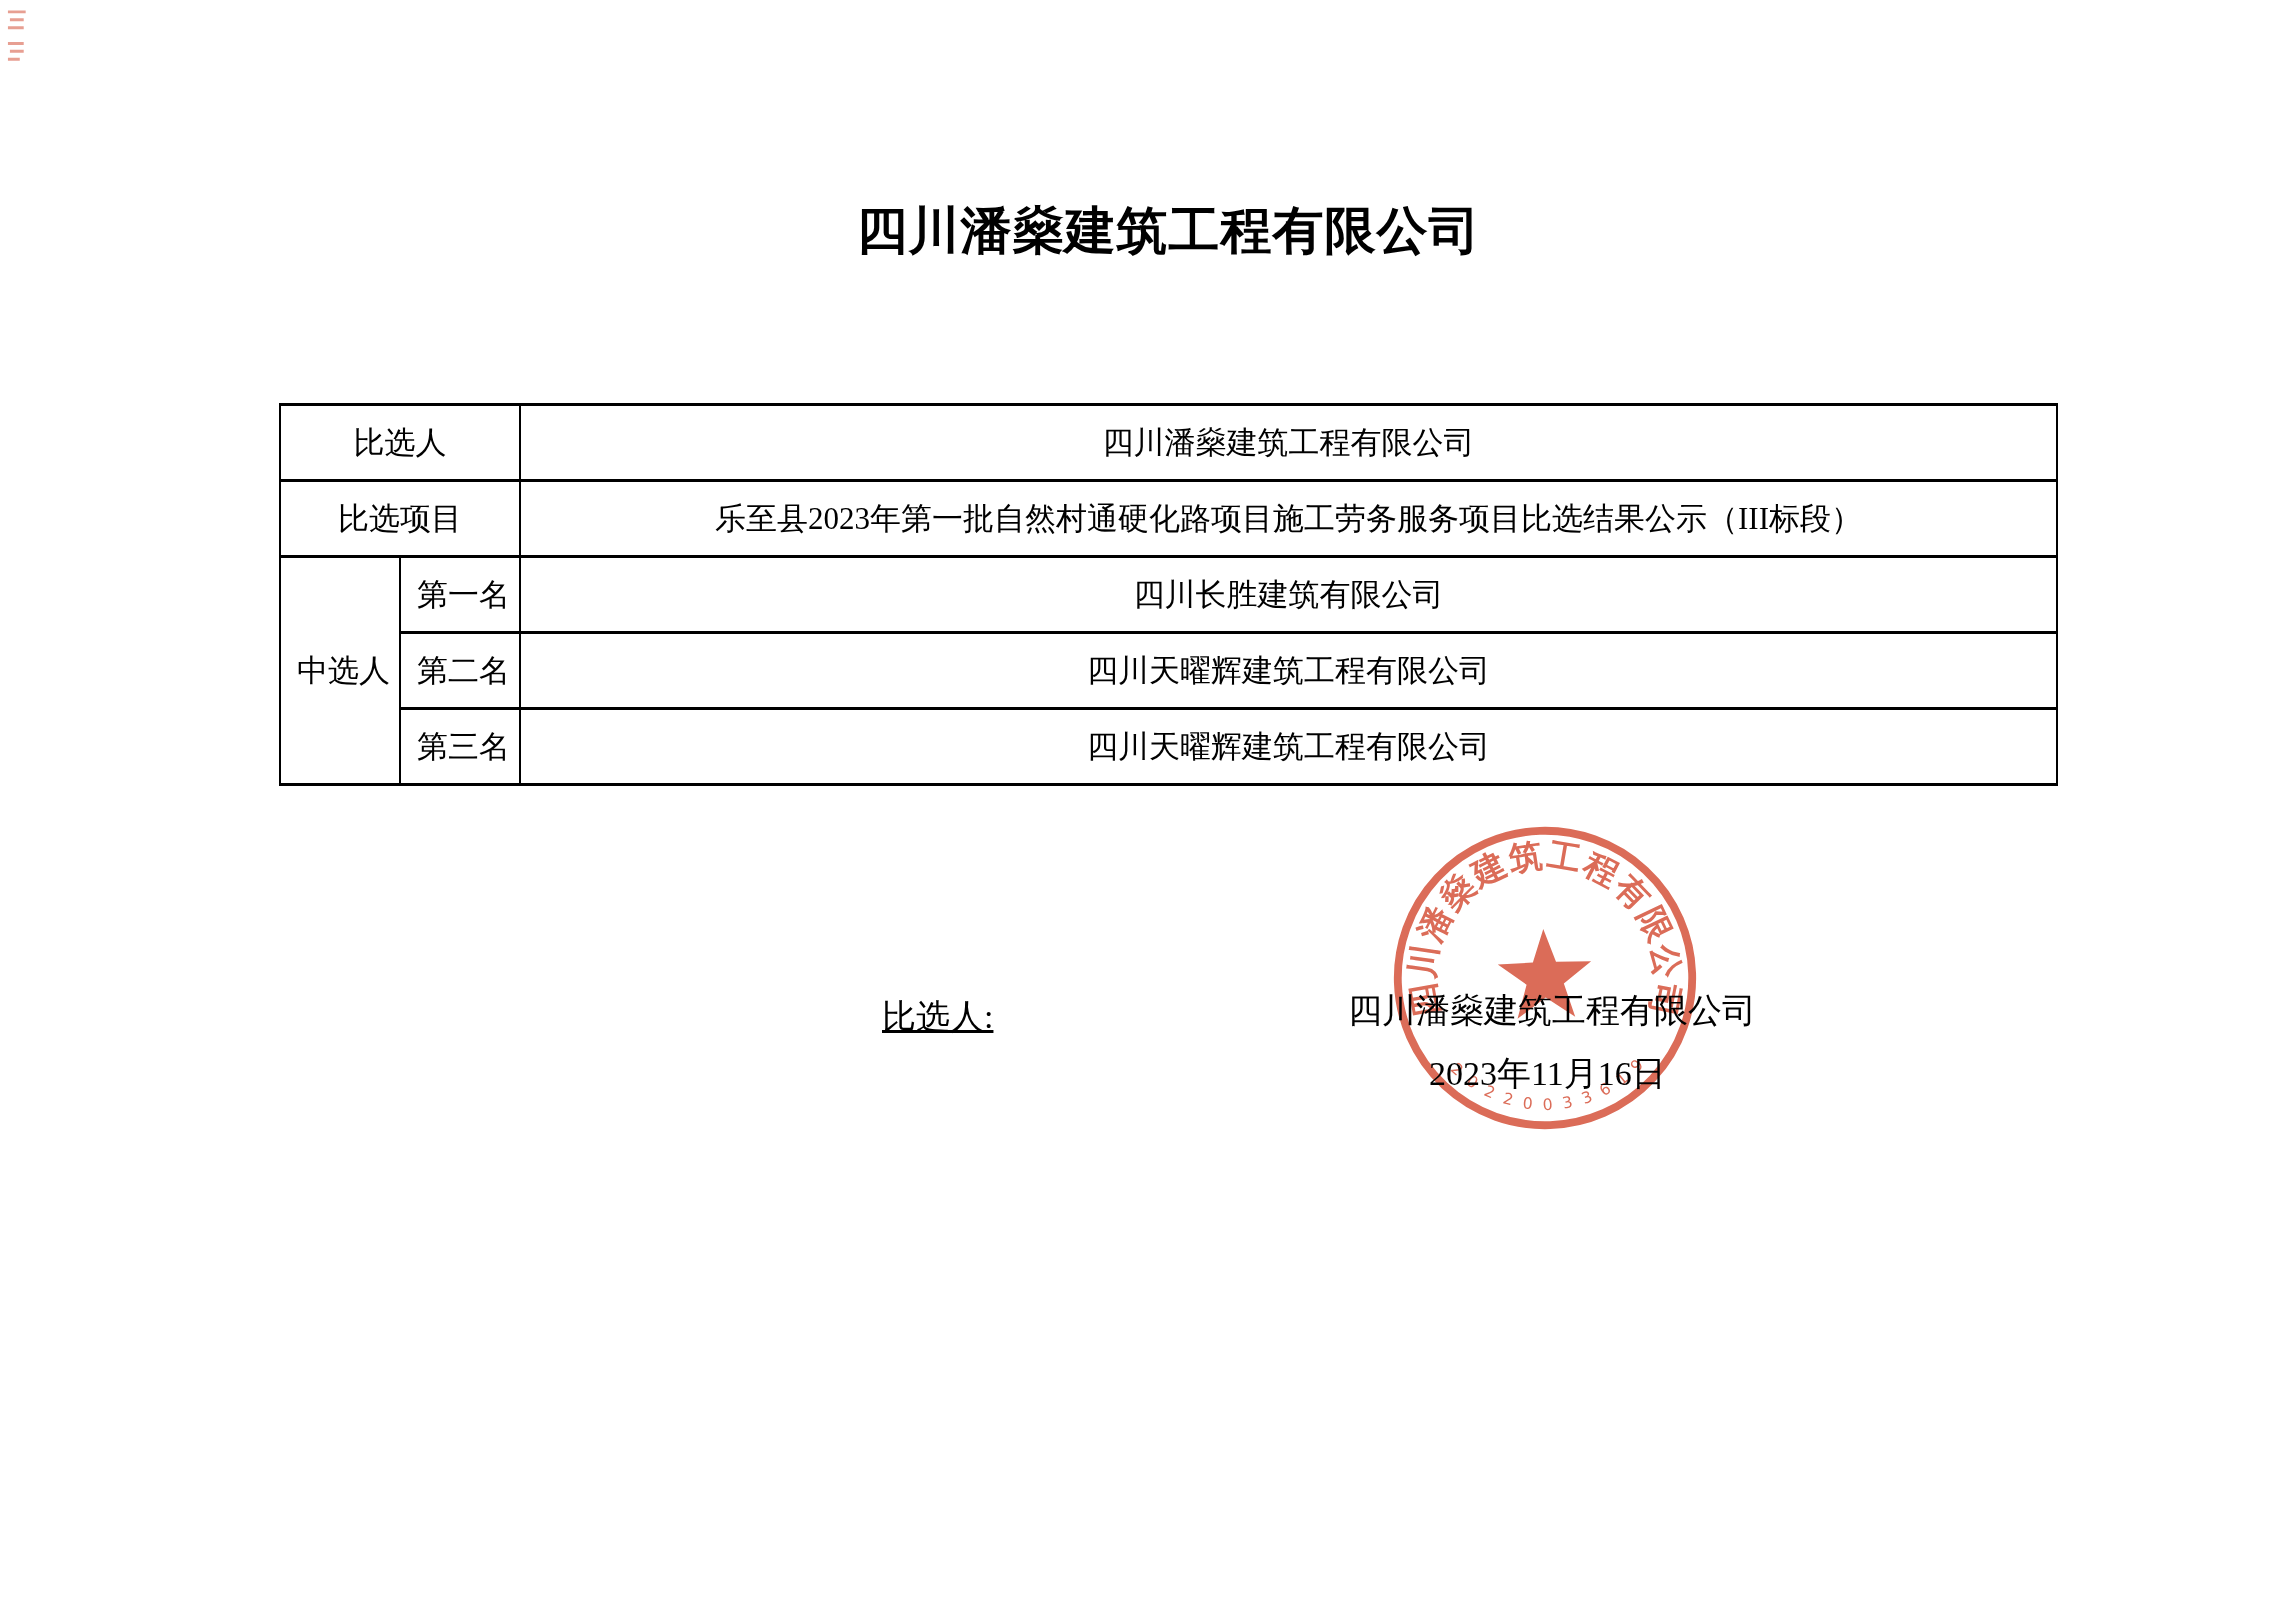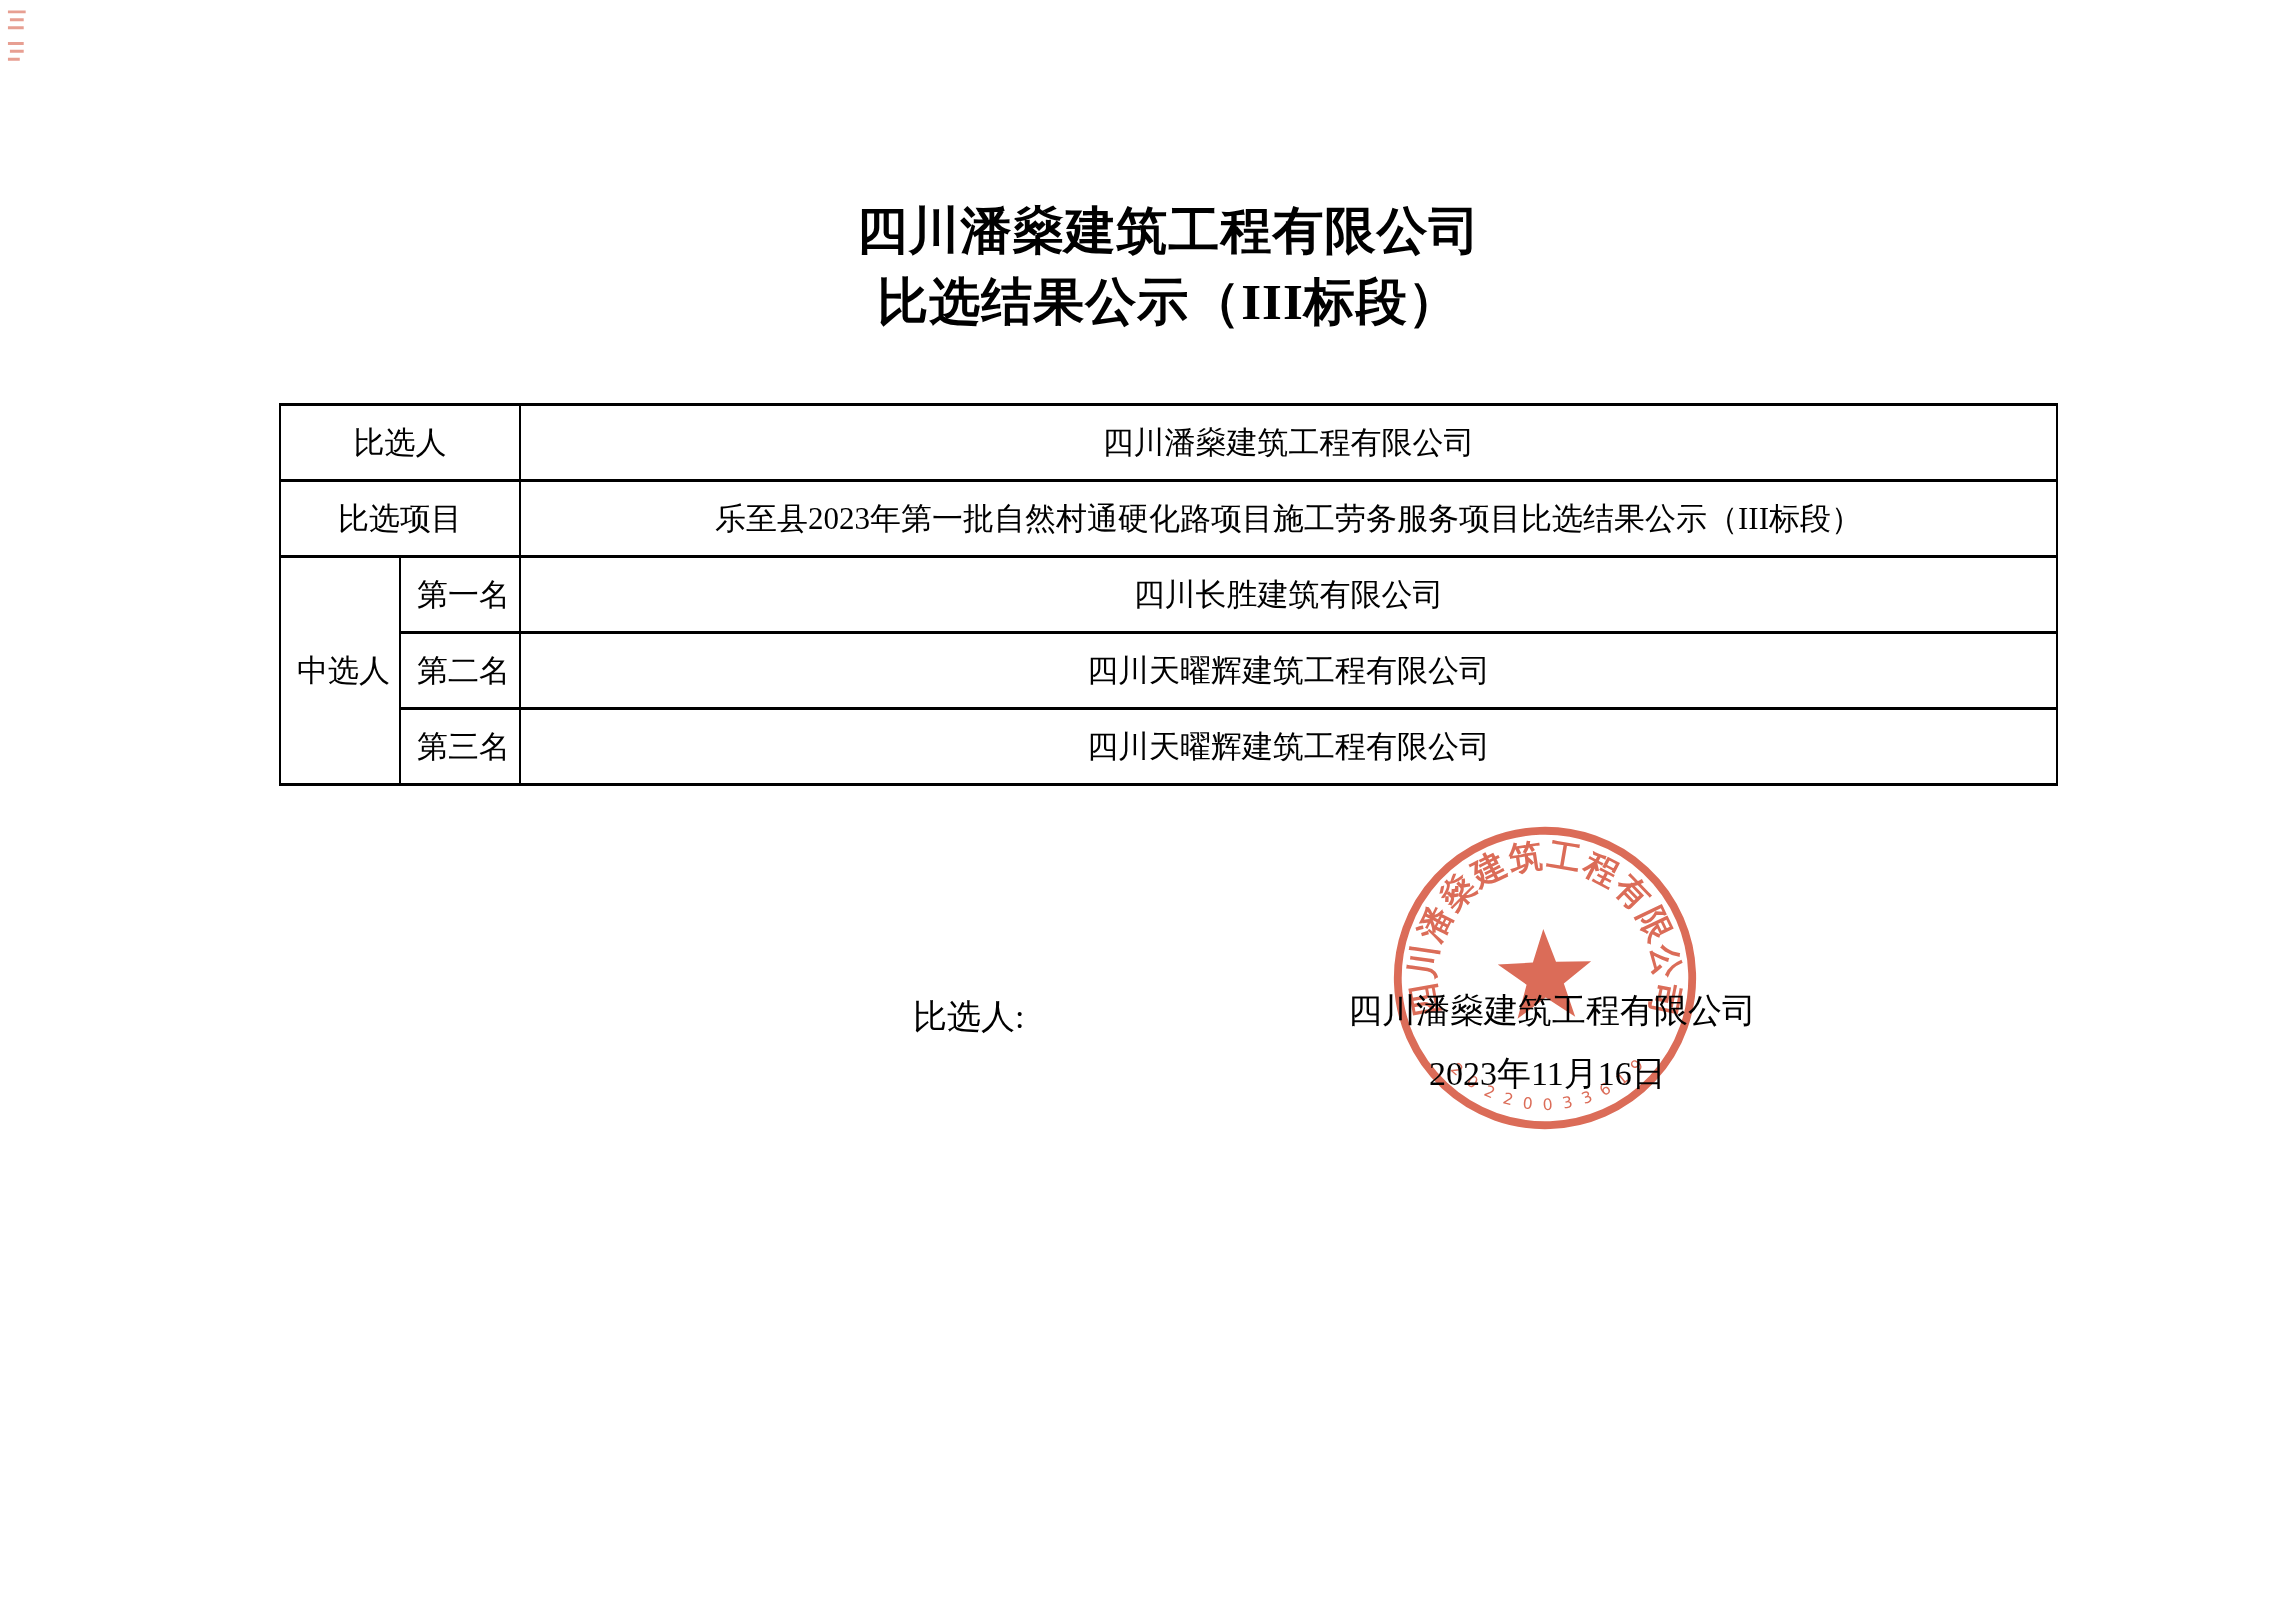--- a/index.html
+++ b/index.html
@@ -36,42 +36,41 @@
     font-size:31px;
     height:73px;
     padding:0 16px;
     overflow:hidden;
     white-space:nowrap;
   }
   .col-label{width:194px;}
   .col-rank{width:145px;}
   .col-value{width:1426px;}
   
-  .footer-label{position:absolute;left:913px;top:994px;font-size:34px;}
+  .footer-label{position:absolute;left:882px;top:994px;font-size:34px;text-decoration:underline;}
   .footer-company{position:absolute;left:1348px;top:988px;font-size:34px;}
   .footer-date{position:absolute;left:1429px;top:1051px;font-size:34px;}
   
   .stamp{
     position:absolute;left:1387px;top:820px;width:316px;height:316px;
     mix-blend-mode:multiply;
     opacity:0.92;
     transform:rotate(-2deg);
   }
   
   .corner-artifact{
     position:absolute;left:3.9px;top:3.9px;width:69px;height:69px;
     opacity:0.75;
   }
 </style>
 </head>
 <body>
 
 <div class="title-block">
   <div>四川潘燊建筑工程有限公司</div>
-  <div>比选结果公示（III标段）</div>
 </div>
 
 <table class="result-table">
   <tbody>
     <tr>
       <td class="col-label" colspan="2">比选人</td>
       <td class="col-value">四川潘燊建筑工程有限公司</td>
     </tr>
     <tr>
       <td class="col-label" colspan="2">比选项目</td>

